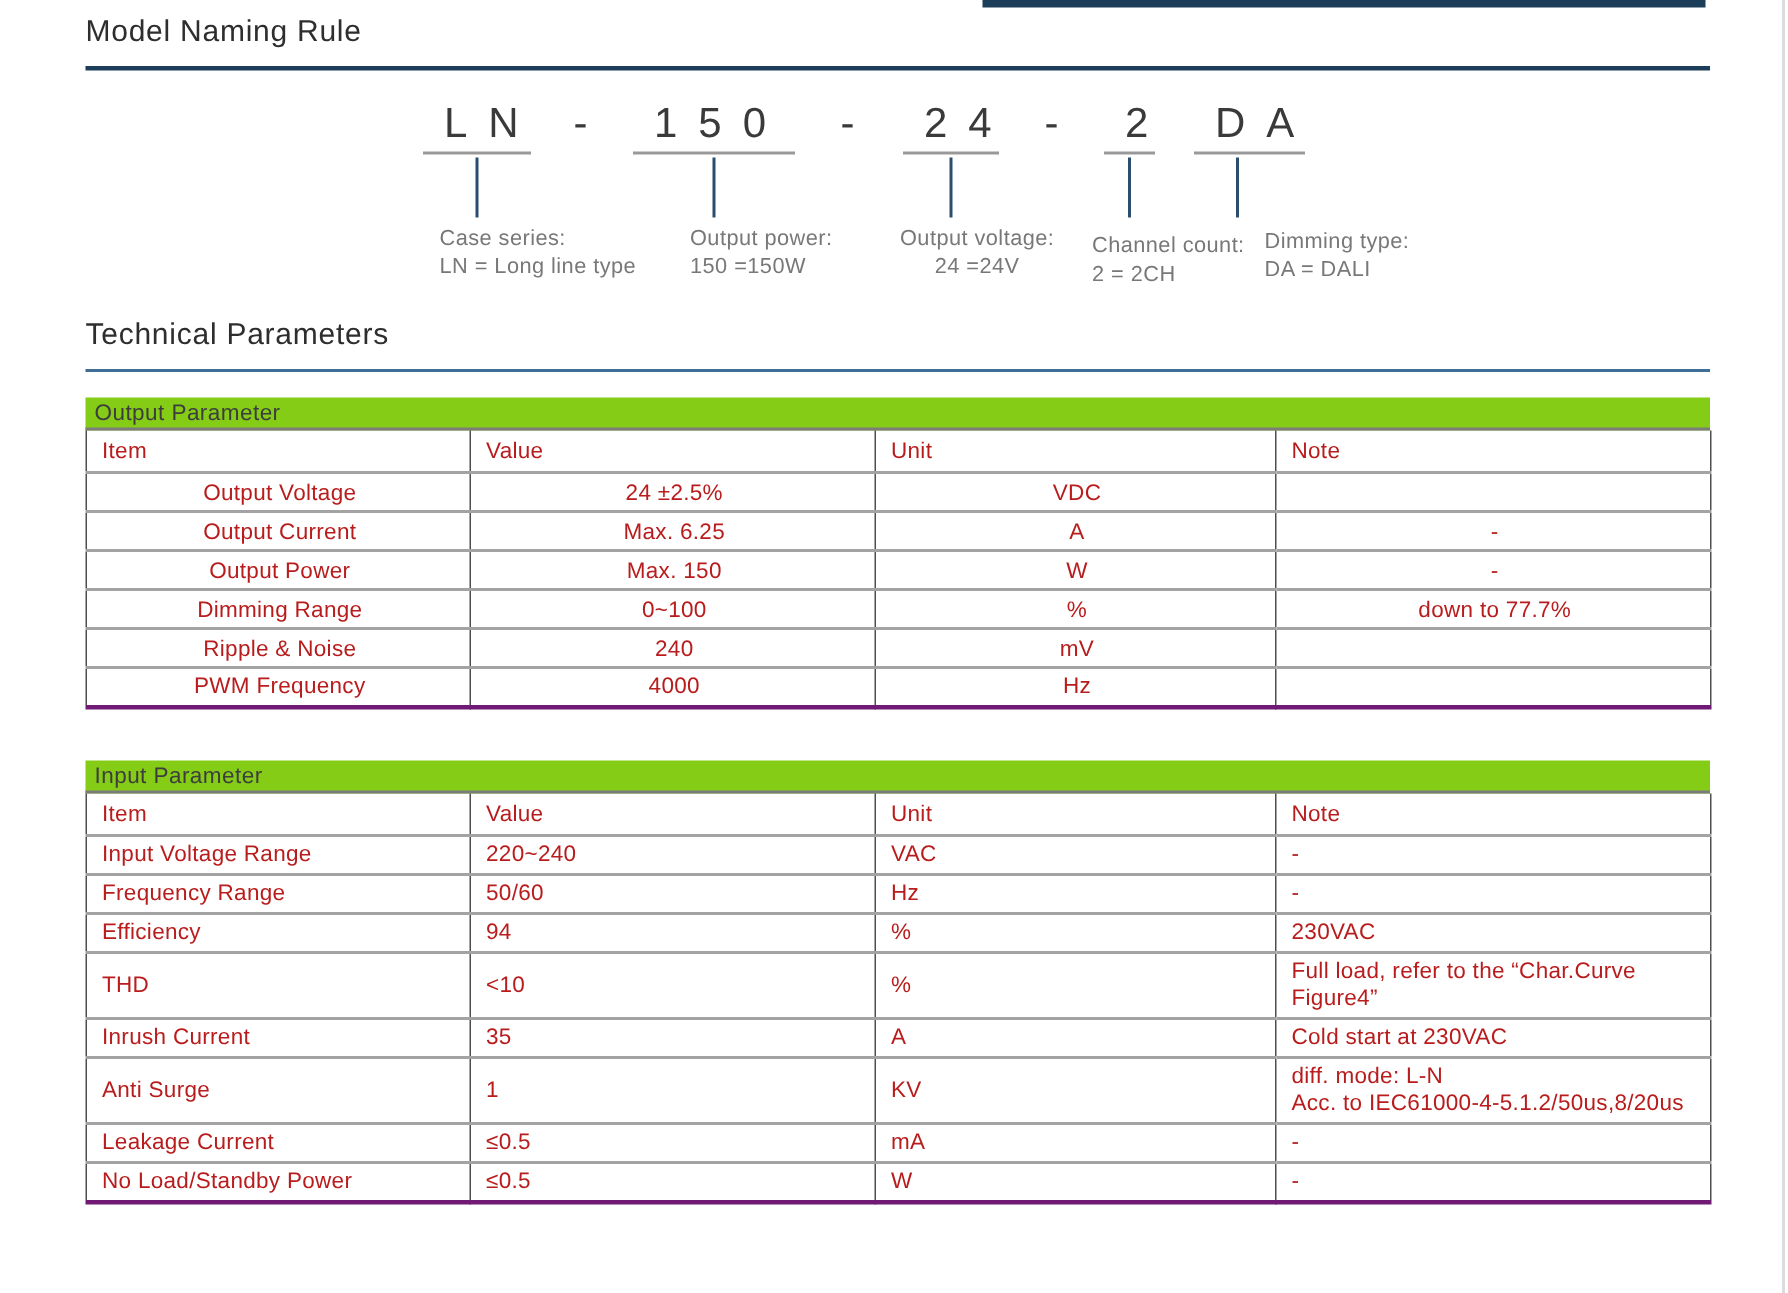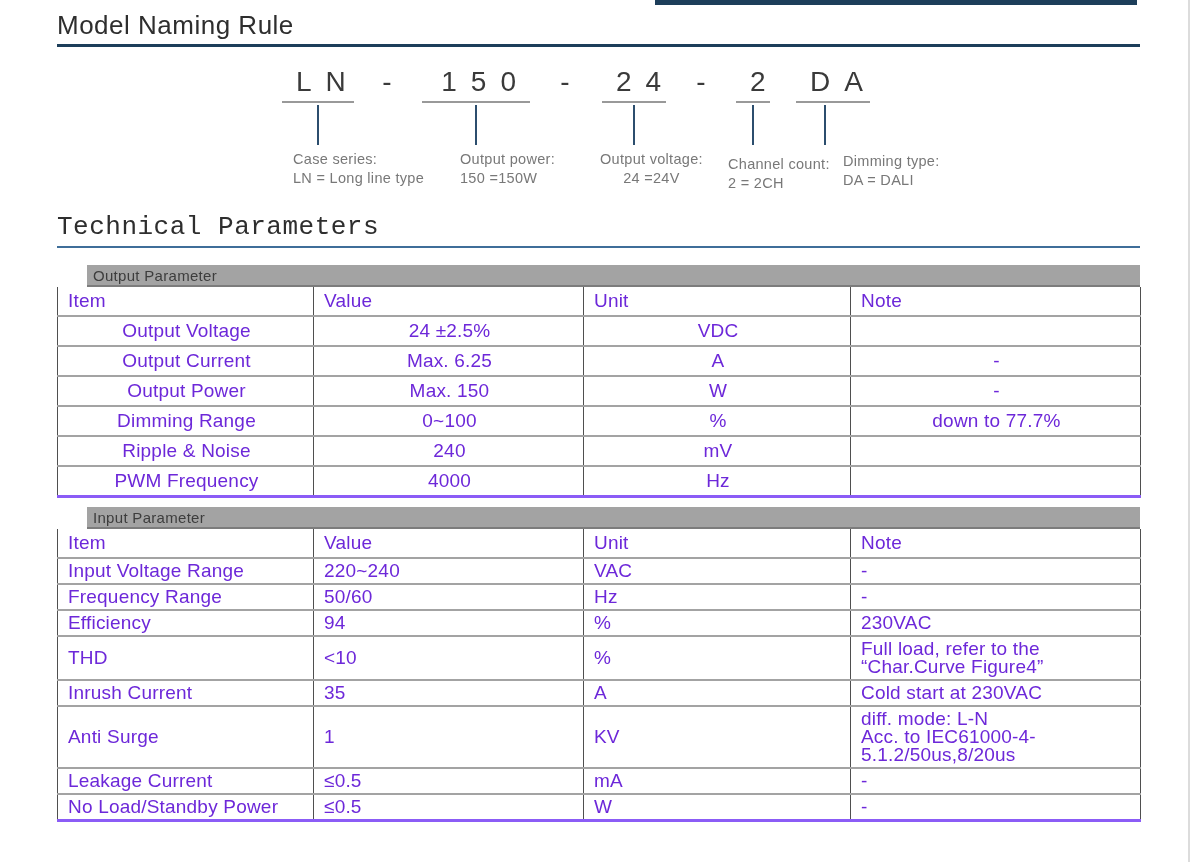--- a/index.html
+++ b/index.html
@@ -10,31 +10,31 @@
     position: relative; overflow: hidden;
     color: #6e6e6e;
   }
   .page { position: absolute; inset: 0; background: #fff; }
 
   
   .topbar { position: absolute; left: 655px; top: 0; width: 482px; height: 5px; background: #1d3e5a; }
   .right-edge { position: absolute; left: 1188px; top: 0; width: 2px; height: 862px; background: #dcdcdc; }
 
   
-  .sec-title { position: absolute; left: 57px; font-size: 26px; font-weight: 400; color: #2e2e2e; letter-spacing: .5px; }
+  .sec-title { position: absolute; left: 57px; font-size: 20px; font-weight: 400; color: #2e2e2e; letter-spacing: .5px; }
   .title1 { top: 10px; }
-  .title2 { top: 212px; font-family: Liberation Mono, monospace; }
+  .title2 { top: 212px; }
   .rule1 { position: absolute; left: 57px; top: 44px; width: 1083px; height: 3px; background: #1d3e5a; }
   .rule2 { position: absolute; left: 57px; top: 246px; width: 1083px; height: 2px; background: #3f6e99; }
 
   
   .code-group {
     position: absolute; top: 66px; height: 37px;
     font-size: 28px; color: #3a3a3a;
-    text-align: right; letter-spacing: 14px; text-indent: 14px;
+    text-align: left; letter-spacing: 14px; text-indent: 14px;
     border-bottom: 2px solid #999;
     white-space: nowrap;
   }
   .g1 { left: 282px; width: 72px; }
   .g2 { left: 422px; width: 108px; }
   .g3 { left: 602px; width: 64px; }
   .g4 { left: 736px; width: 34px; }
   .g5 { left: 796px; width: 74px; }
   .code-sep {
     position: absolute; top: 66px; height: 37px; width: 18px;
@@ -54,29 +54,28 @@
   .l2 { left: 417px; top: 150px; }
   .l3 { left: 557px; top: 150px; text-align: center; }
   .l4 { left: 685px; top: 155px; }
   .l5 { left: 800px; top: 152px; }
 
   
   .param-section { position: absolute; left: 57px; width: 1083px; }
   .out-section { top: 265px; }
   .in-section  { top: 507px; }
   .section-bar {
-    height: 22px; background: #a3a3a3; color: #3d3d3d;
+    height: 22px; background: #84cc16; color: #3d3d3d;
     font-size: 15px; line-height: 22px; padding-left: 6px; letter-spacing: .3px;
     border-bottom: 2px solid #7c7c7c;
-    margin-left: 30px;
   }
   table.params {
     width: 1083px; border-collapse: collapse; table-layout: fixed;
-    font-size: 19px; color: #6d28d9; letter-spacing: .2px;
-    border-bottom: 3px solid #8b5cf6;
+    font-size: 15px; color: #b91c1c; letter-spacing: .2px;
+    border-bottom: 3px solid #701a75;
   }
   table.params col.c1 { width: 256px; }
   table.params col.c2 { width: 270px; }
   table.params col.c3 { width: 267px; }
   table.params col.c4 { width: 290px; }
   table.params th, table.params td {
     font-weight: 400; text-align: left; vertical-align: middle;
     padding: 3px 8px 3px 10px;
     border-left: 1px solid #4f4f4f; border-right: 1px solid #4f4f4f;
     border-top: 2px solid #a3a3a3;

